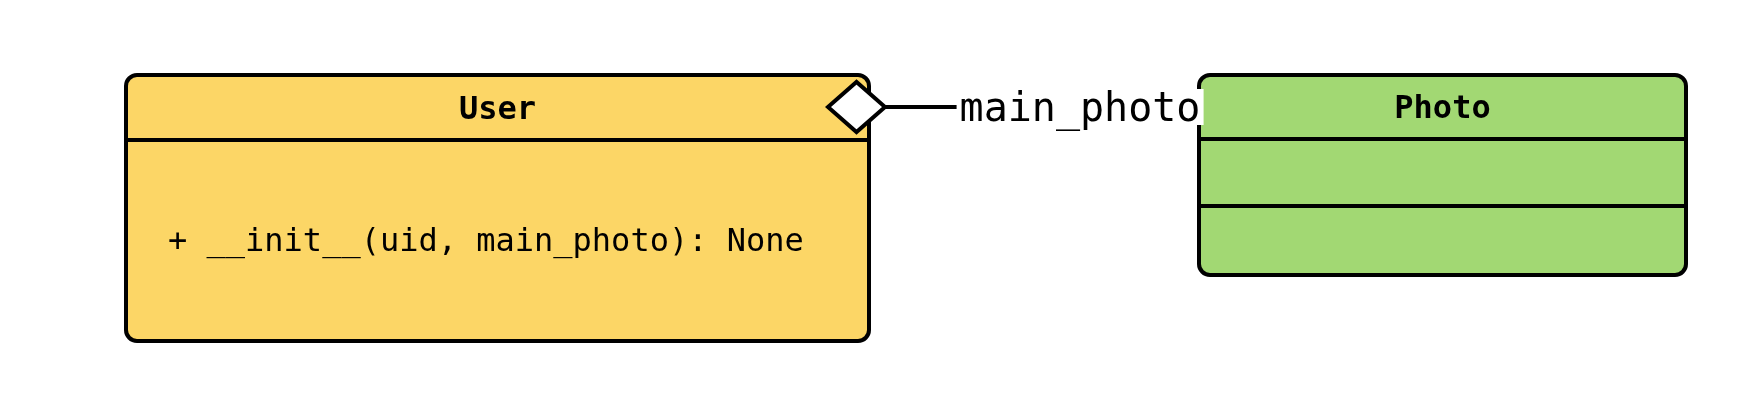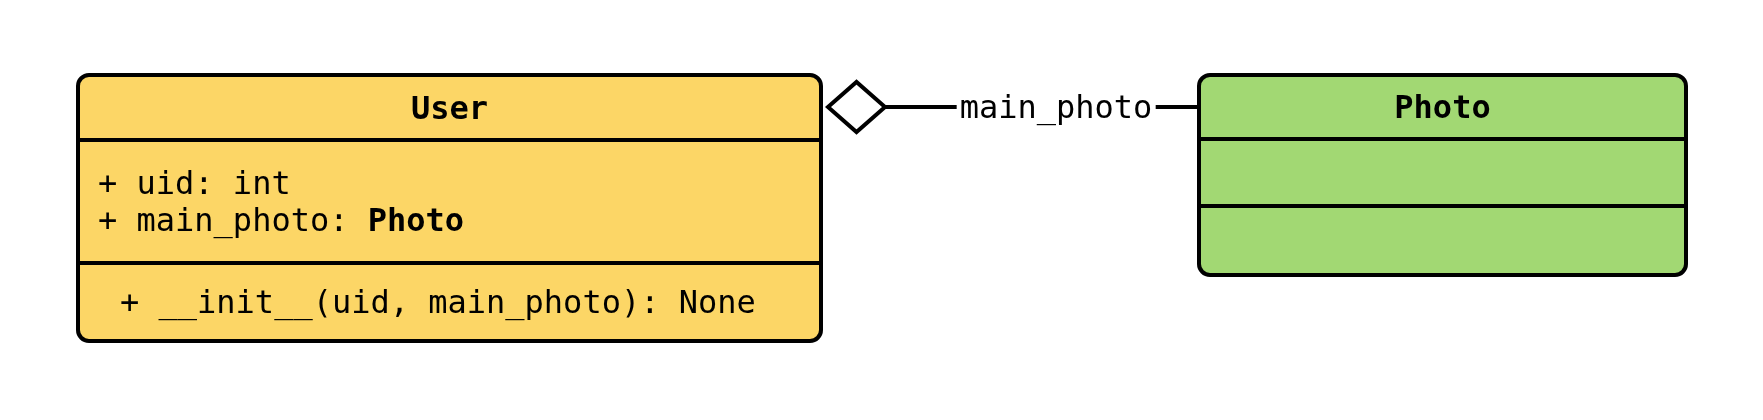--- a/index.html
+++ b/index.html
@@ -77,42 +77,38 @@
   .diamond {
     position: absolute;
     left: 825px;
     top: 79px;
     width: 63px;
     height: 56px;
     z-index: 2;
   }
   .relation-label {
     position: absolute;
-    left: 1056px;
+    left: 1080px;
     top: 107px;
     transform: translate(-50%, -50%);
     background: #ffffff;
-    font-size: 32px;
+    font-size: 40px;
     line-height: 36px;
     padding: 0 3px;
     z-index: 3;
     white-space: pre;
   }
 </style>
 </head>
 <body>
 
 <div class="canvas">
 
-  <div class="class-box" id="user-box" style="background-color: rgb(252, 214, 102);">
+  <div class="class-box" id="user-box" style="background-color: rgb(252, 214, 102); margin-left: 48px;">
     <div class="compartment c-title class-title">User</div>
-    <div class="compartment c-attrs members">
-      <div class="row"><span>+ uid: int</span><span class="bold"></span></div>
-      <div class="row"><span>+ main_photo: </span><span class="bold">Photo</span></div>
-    </div>
     <div class="compartment c-methods members">
       <div class="row">+ __init__(uid, main_photo): None</div>
     </div>
   </div>
 
   <div class="relation-line"></div>
 
   <svg class="diamond" viewBox="0 0 63 56">
     <polygon points="3,28 31.5,3 60,28 31.5,53" fill="#FFFFFF" stroke="#000000" stroke-width="4" stroke-linejoin="miter"></polygon>
   </svg>

